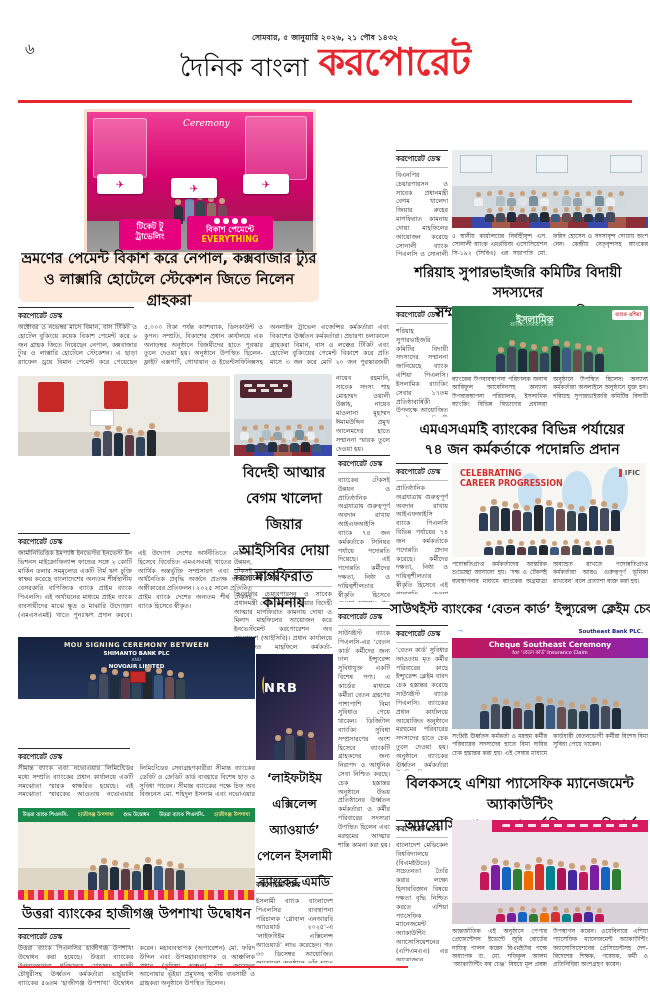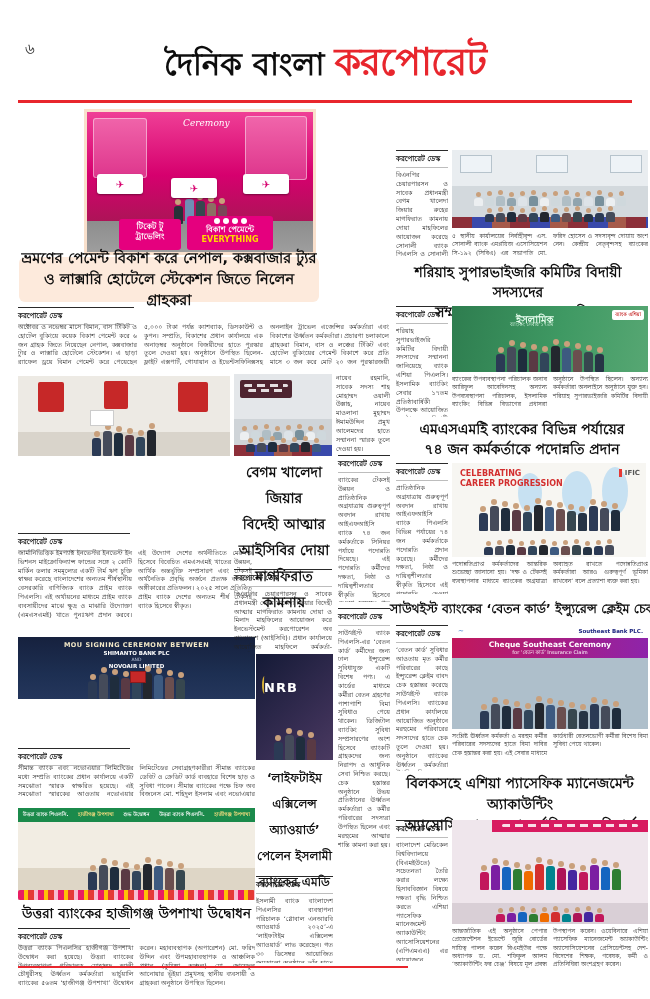--- a/index.html
+++ b/index.html
@@ -3,21 +3,21 @@
 <meta charset="utf-8">
 <style>
   html,body{margin:0;padding:0;background:#ffffff;}
   .page{position:relative;width:650px;height:999px;margin:0 auto;background:#fff;overflow:hidden;
         font-family:"DejaVu Sans","Liberation Sans",sans-serif;color:#111;}
   .abs{position:absolute;}
   
   .pagenum{font-size:15px;color:#333;}
   .dateline{width:100%;text-align:center;font-size:7.5px;font-weight:bold;color:#222;letter-spacing:.2px;}
   .masthead{width:100%;display:flex;justify-content:center;align-items:flex-end;gap:10px;}
-  .mast-black{font-size:31px;font-weight:bold;color:#0d0d0d;line-height:1;}
+  .mast-black{font-size:25px;font-weight:normal;color:#0d0d0d;line-height:1;}
   .mast-red{font-size:38px;font-weight:bold;color:#e8262d;line-height:.95;letter-spacing:-1px;}
   .redrule{background:#e8262d;height:2.5px;}
   
   .hl{font-weight:bold;color:#0e0e0e;text-align:center;}
   .hl div{display:block;}
   .hl-box{background:#fdeadc;border-radius:6px;display:flex;flex-direction:column;justify-content:center;}
   
   .byline{font-size:7px;font-weight:bold;color:#101010;border-top:1.4px solid #2a2a2a;border-bottom:.8px solid #bdbdbd;padding:2px 0;}
   .body-text{font-size:6.3px;line-height:1.4;text-align:justify;color:#242424;overflow:hidden;}
   .caption{font-size:6px;line-height:1.38;text-align:justify;color:#333;overflow:hidden;}
@@ -43,20 +43,21 @@
         background:repeating-linear-gradient(90deg,#e91e63 0 6px,#ffc107 6px 10px,#e53935 10px 16px,#f8bbd0 16px 20px);}
   .dashes{background:repeating-linear-gradient(90deg,rgba(255,255,255,.85) 0 8px,transparent 8px 13px);height:3px;border-radius:2px;}
   .blob{position:absolute;border-radius:50%;background:#2196f3;opacity:.22;}
 </style>
 </head>
 <body>
 
 <div class="page">
 
   <div class="abs pagenum" style="left:25px;top:37px;">৬</div>
+  <div class="abs dateline" style="left:0;top:32px;">সোমবার, ৫ জানুয়ারি ২০২৬, ২১ পৌষ ১৪৩২</div>
   <div class="abs masthead" style="left:0;top:44px;">
     <span class="mast-black">দৈনিক বাংলা</span>
     <span class="mast-red">করপোরেট</span>
   </div>
   <div class="abs redrule" style="left:18px;width:614px;top:100px;"></div>
 
   <div class="photo" style="left:84px;top:109px;width:226px;height:140px;border:3px solid #f9e0cc;
        background:linear-gradient(180deg,#ef3f96 0%,#d6006e 45%,#ad1457 78%,#8d8d8d 78%,#9e9e9e 100%);">
     <div class="poster" style="left:6px;top:6px;width:52px;height:58px;"></div>
     <div class="poster" style="left:158px;top:4px;width:60px;height:62px;"></div>
@@ -336,22 +337,22 @@
       </div>
     <div class="flowers" style="bottom:0;"></div>
   </div>
   <div class="abs hl" style="left:20px;top:904px;width:233px;font-size:13.5px;line-height:19px;">
     <div>উত্তরা ব্যাংকের হাজীগঞ্জ উপশাখা উদ্বোধন</div>
   </div>
   <div class="abs byline" style="left:18px;top:928px;width:112px;">করপোরেট ডেস্ক</div>
   <div class="abs body-text cols2" style="left:18px;top:944px;width:237px;height:50px;">উত্তরা ব্যাংক পিএলসির হাজীগঞ্জ উপশাখা উদ্বোধন করা হয়েছে। উত্তরা ব্যাংকের উপব্যবস্থাপনা পরিচালক মোহাম্মদ আলী চৌধুরীসহ ঊর্ধ্বতন কর্মকর্তারা ভার্চুয়ালি ব্যাংকের ৫৬তম ‘হাজীগঞ্জ উপশাখা’ উদ্বোধন করেন। মহাব্যবস্থাপক (অপারেশন) মো. ফরিদ উদ্দিন এবং উপমহাব্যবস্থাপক ও আঞ্চলিক প্রধান (কুমিল্লা অঞ্চল) মো. জায়েদুল আনোয়ার ভূঁইয়া প্রমুখসহ স্থানীয় ব্যবসায়ী ও গ্রাহকরা অনুষ্ঠানে উপস্থিত ছিলেন।</div>
 
   <div class="abs hl" style="left:234px;top:459px;width:100px;font-size:14px;line-height:26px;">
+    <div>বিদেহী আত্মার</div>
     <div>বেগম খালেদা জিয়ার</div>
-    <div>বিদেহী আত্মার</div>
     <div>আইসিবির দোয়া</div>
     <div>মাগফিরাত কামনায়</div>
   </div>
   <div class="abs" style="left:234px;top:569px;width:98px;height:80px;">
     <div class="byline">করপোরেট ডেস্ক</div>
     <div class="body-text" style="height:62px;margin-top:3px;">বিএনপির চেয়ারপারসন ও সাবেক প্রধানমন্ত্রী বেগম খালেদা জিয়ার বিদেহী আত্মার মাগফিরাত কামনায় দোয়া ও মিলাদ মাহফিলের আয়োজন করে ইনভেস্টমেন্ট করপোরেশন অব বাংলাদেশ (আইসিবি)। প্রধান কার্যালয়ে আয়োজিত মাহফিলে কর্মকর্তা-কর্মচারীরা অংশগ্রহণ করেন।</div>
   </div>
 
   <div class="abs" style="left:338px;top:455px;width:52px;height:148px;">
     <div class="byline">করপোরেট ডেস্ক</div>

